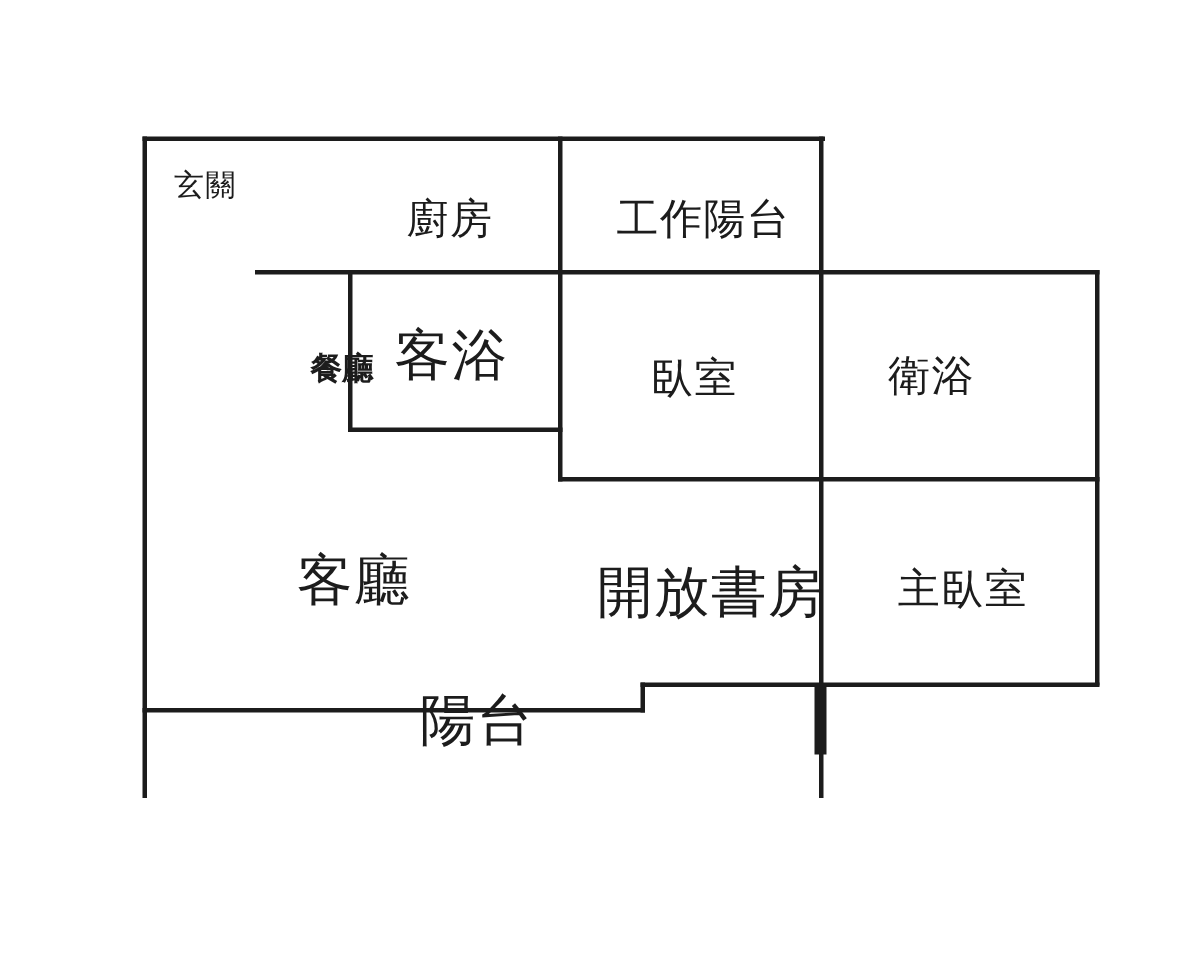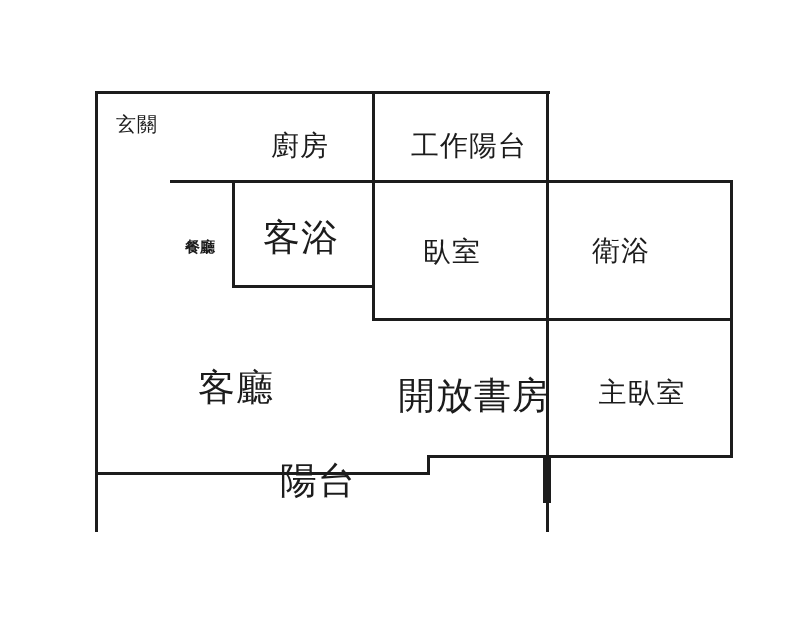--- a/index.html
+++ b/index.html
@@ -33,21 +33,21 @@
     position: absolute;
     transform: translate(-50%, -50%);
     color: var(--ink);
     white-space: nowrap;
     line-height: 1;
     letter-spacing: 1px;
   }
   .lbl-lg   { font-size: 37px; }
   .lbl-md   { font-size: 28px; }
   .lbl-sm   { font-size: 20px; }
-  .lbl-sm-b { font-size: 15px; font-weight: 600; letter-spacing: 0; }
+  .lbl-sm-b { font-size: 21px; font-weight: 600; letter-spacing: 0; margin-left: 28px; }
 </style>
 </head>
 <body>
 
 <div class="canvas">
 
   <div class="wall" style="left:95px; top:91px; width:455px; height:3px;"></div>
   <div class="wall" style="left:95px; top:91px; width:3px; height:448px;"></div>
   <div class="wall" style="left:95px; top:535px; width:456px; height:4px;"></div>
   <div class="wall" style="left:546px; top:91px; width:3px; height:447px;"></div>
@@ -61,20 +61,20 @@
   <div class="wall" style="left:372px; top:318px; width:361px; height:3px;"></div>
   <div class="wall" style="left:427px; top:455px; width:306px; height:3px;"></div>
   <div class="wall" style="left:427px; top:455px; width:3px; height:20px;"></div>
   <div class="wall" style="left:95px; top:472px; width:335px; height:3px;"></div>
 
   <div class="room-label lbl-sm" style="left:137px; top:124px;">玄關</div>
   <div class="room-label lbl-md" style="left:300px; top:146px;">廚房</div>
   <div class="room-label lbl-md" style="left:469px; top:146px;">工作陽台</div>
   <div class="room-label lbl-sm-b" style="left:200px; top:246px;">餐廳</div>
   <div class="room-label lbl-lg" style="left:301px; top:237px;">客浴</div>
-  <div class="room-label lbl-md" style="left:452px; top:252px;">臥室</div>
+  <div class="room-label lbl-md" style="left:463px; top:252px;">臥室</div>
   <div class="room-label lbl-md" style="left:621px; top:251px;">衛浴</div>
   <div class="room-label lbl-lg" style="left:236px; top:387px;">客廳</div>
   <div class="room-label lbl-lg" style="left:474px; top:395px;">開放書房</div>
   <div class="room-label lbl-md" style="left:642px; top:393px;">主臥室</div>
   <div class="room-label lbl-lg" style="left:318px; top:480px;">陽台</div>
 
 </div>
 
 </body></html>

